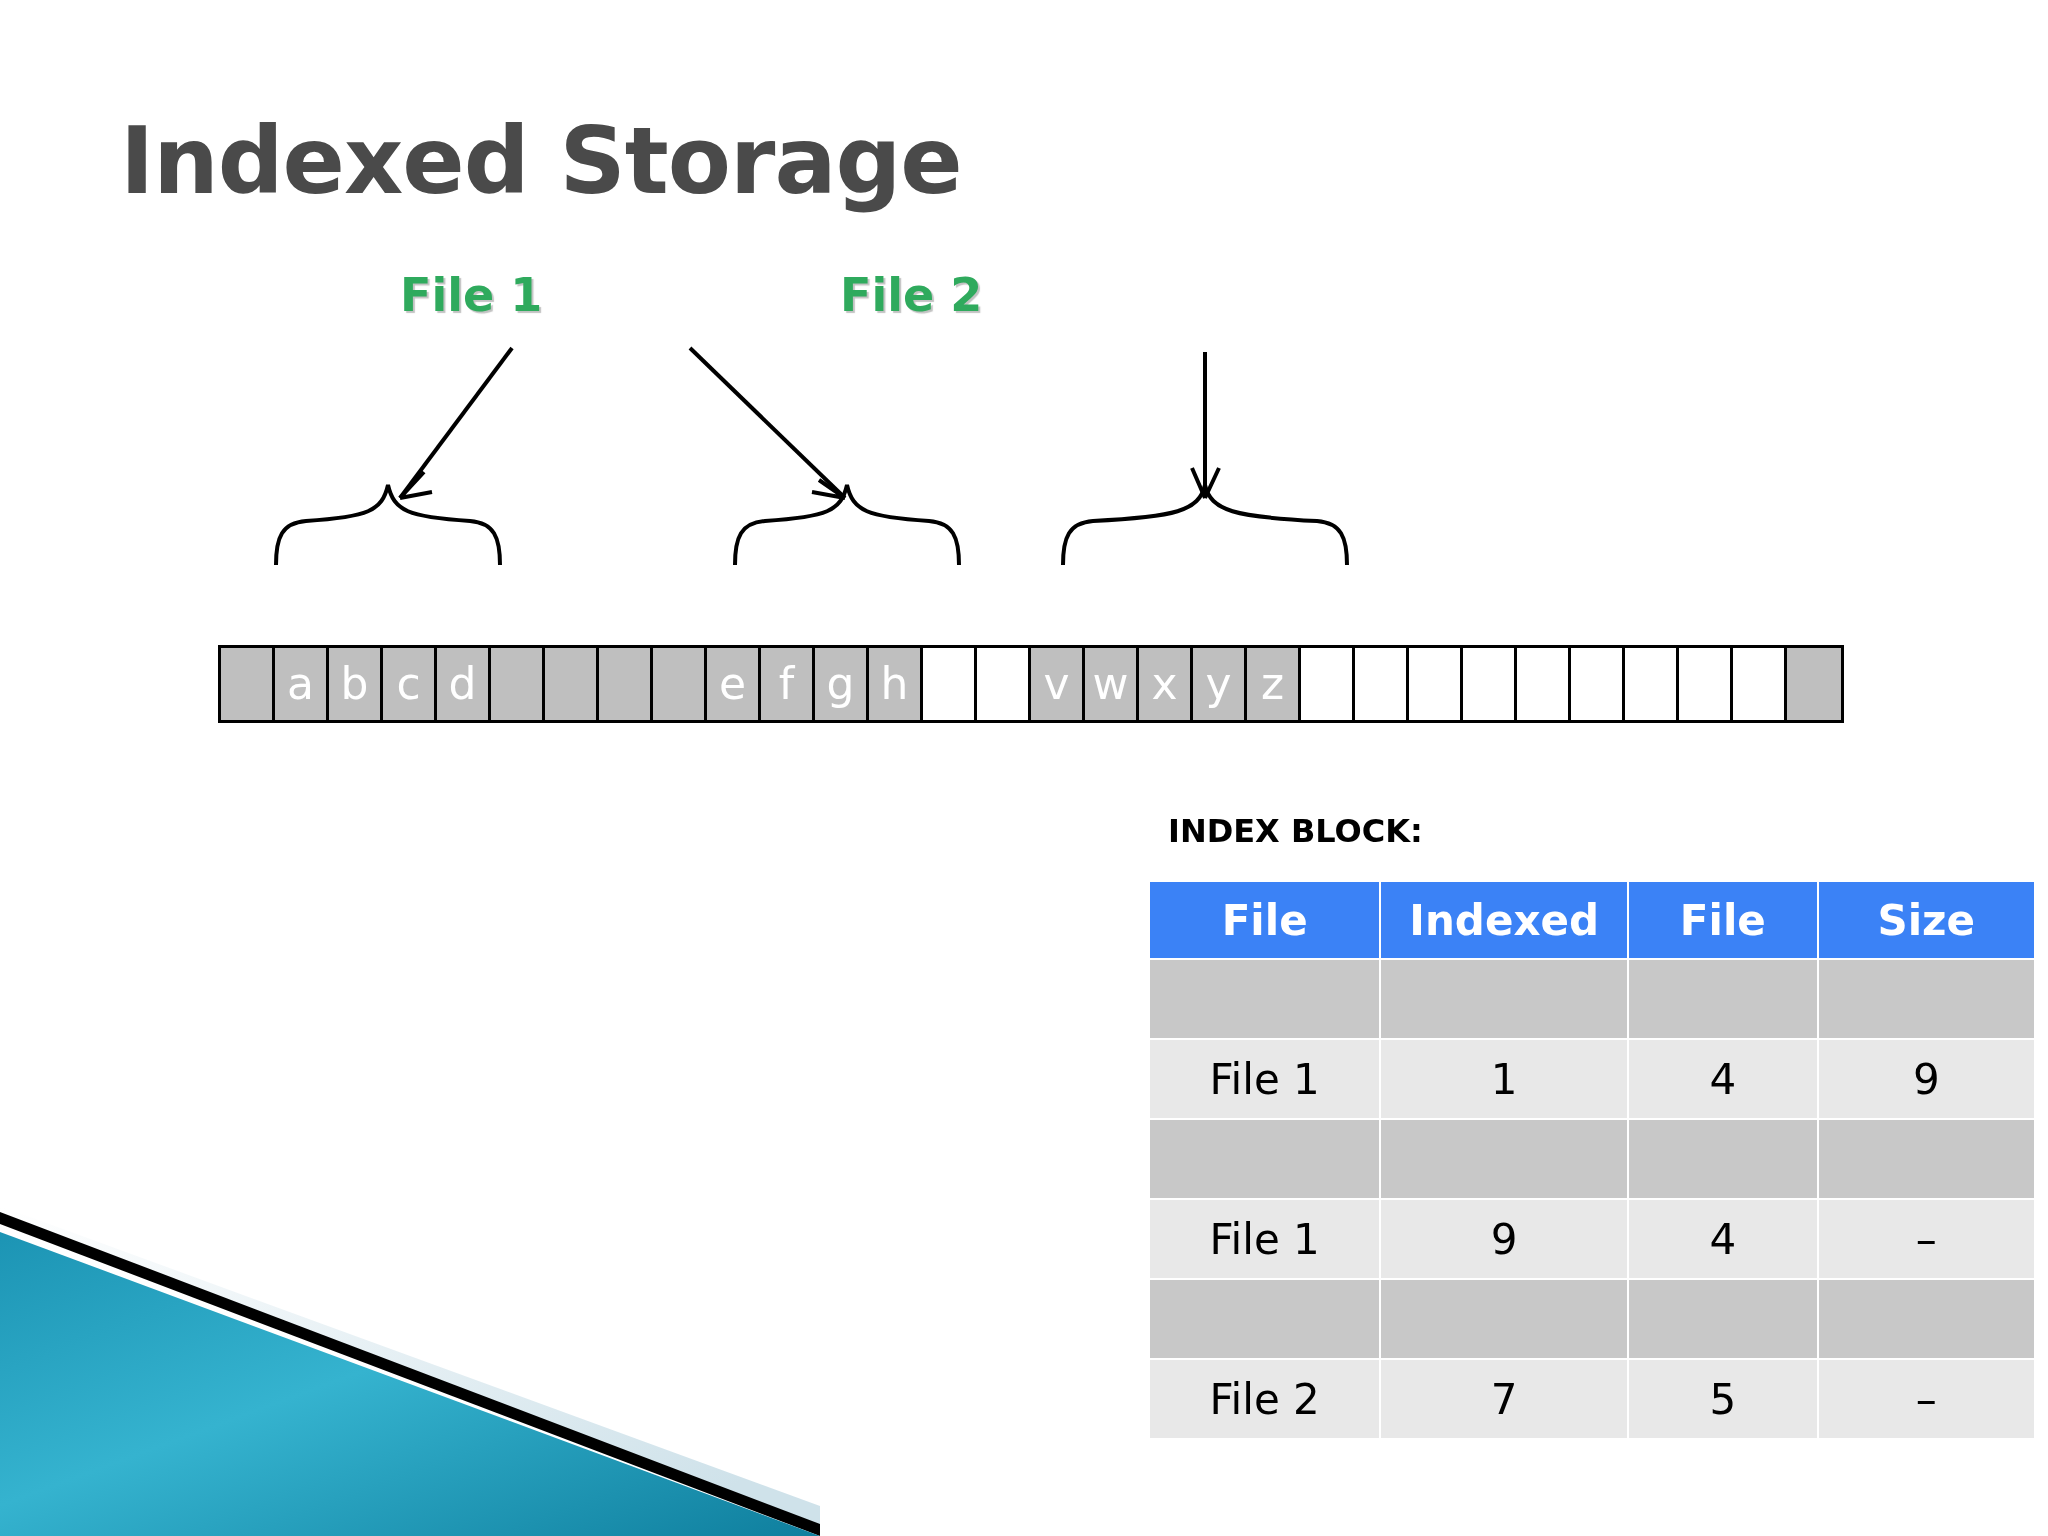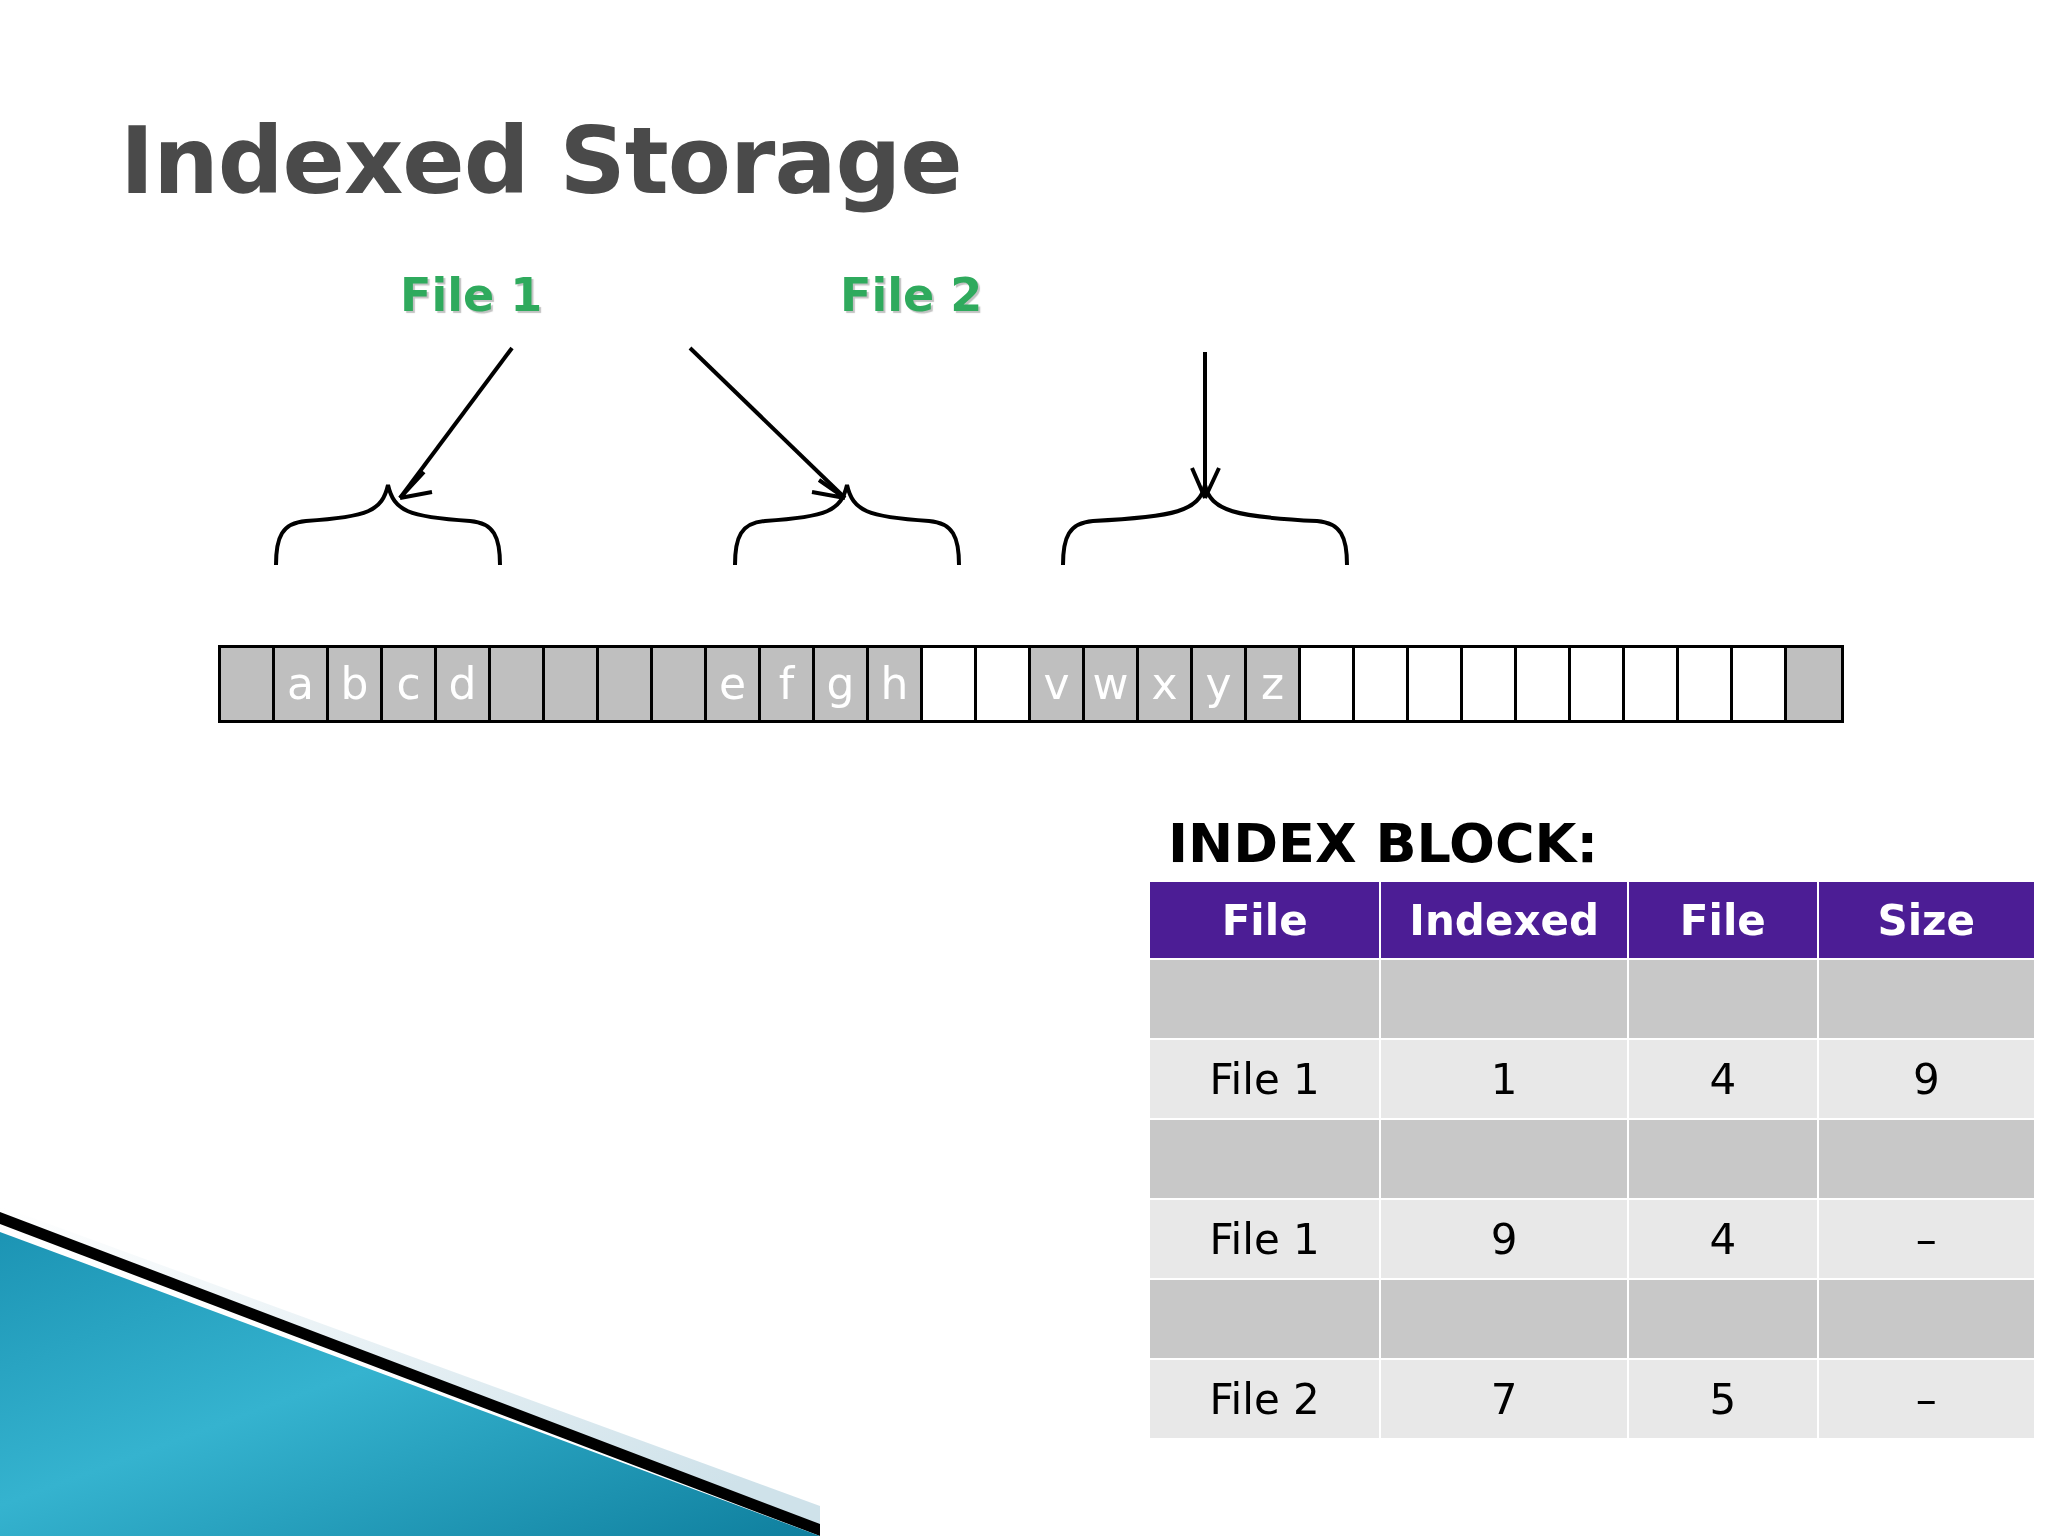--- a/index.html
+++ b/index.html
@@ -93,36 +93,36 @@
   .disk-cell:last-child { border-right: none; }
   .disk-cell.gray { background: #bfbfbf; }
 
   
   #index-block-title {
     position: absolute;
     left: 1168px;
     top: 812px;
     font-family: "DejaVu Sans", sans-serif;
     font-weight: bold;
-    font-size: 54px;
+    font-size: 32px;
     color: #000000;
     letter-spacing: 0px;
     white-space: nowrap;
   }
 
   #index-table {
     position: absolute;
     left: 1148px;
     top: 880px;
     border-collapse: collapse;
     width: 888px;
     font-family: "DejaVu Sans", sans-serif;
   }
   #index-table th {
-    background: #4c1d95;
+    background: #3b82f6;
     color: #ffffff;
     font-size: 42px;
     font-weight: bold;
     height: 76px;
     text-align: center;
     border: 2px solid #ffffff;
     padding: 0;
   }
   #index-table td {
     font-size: 42px;

